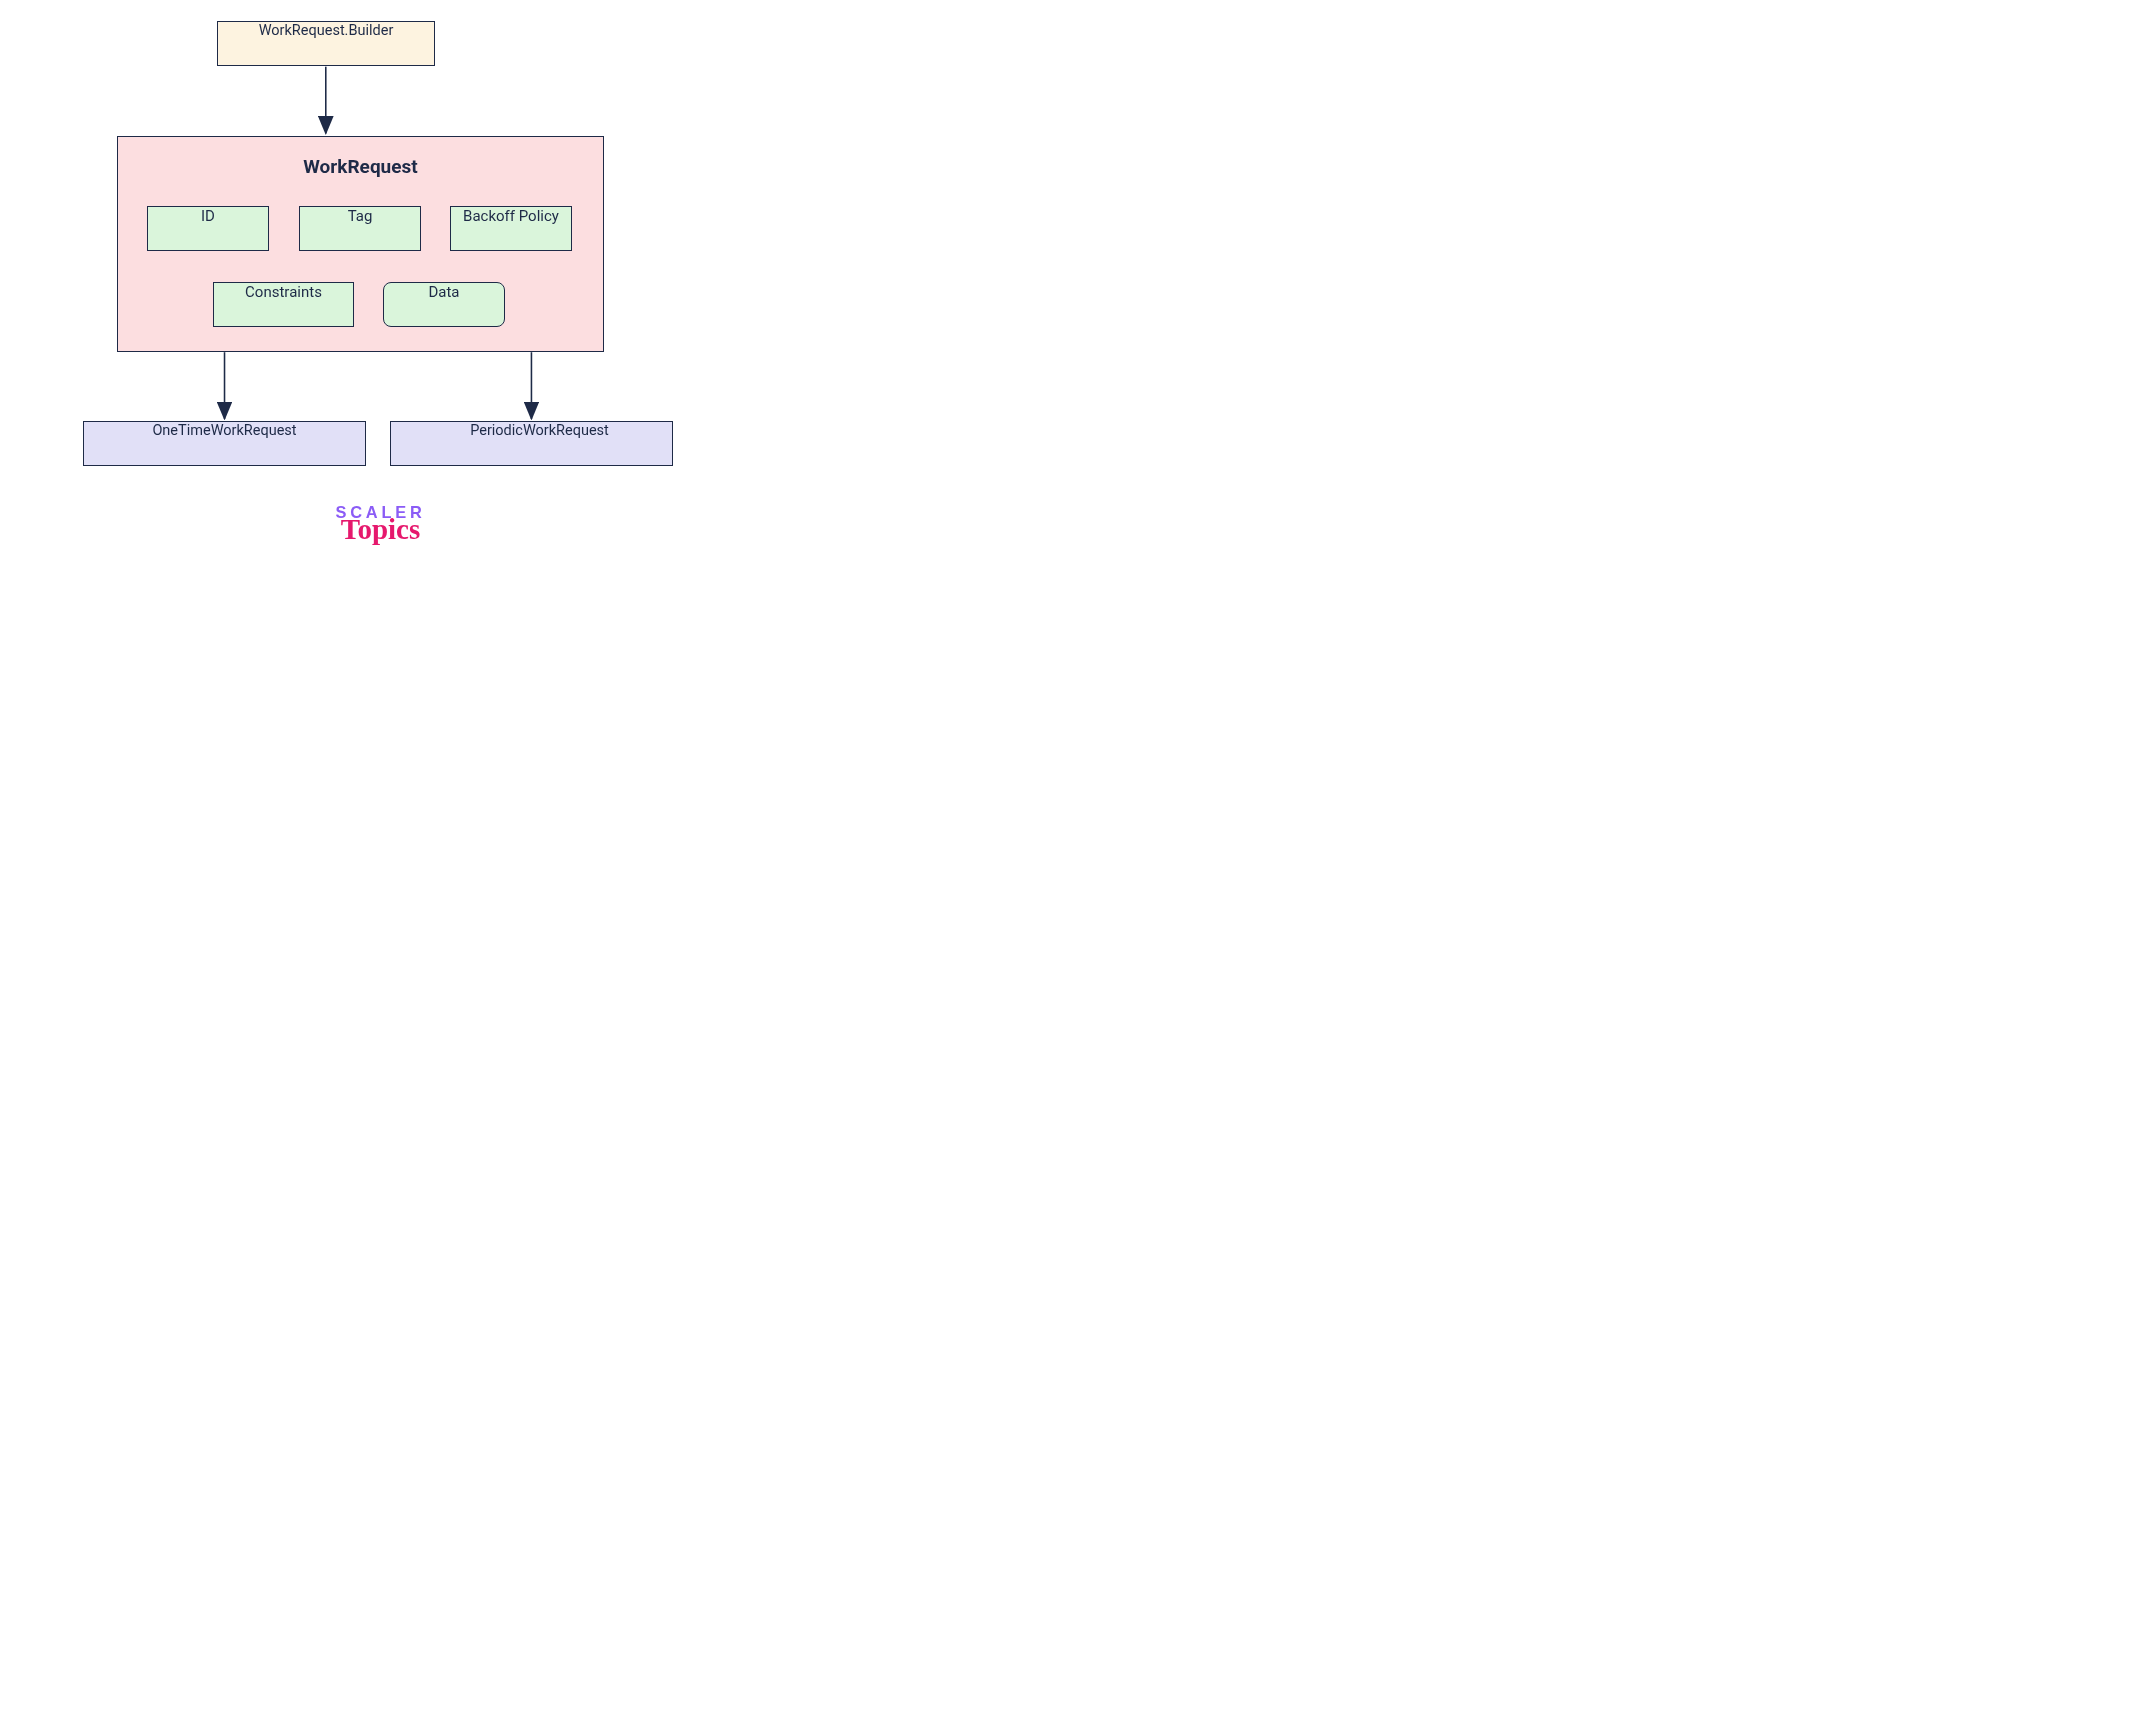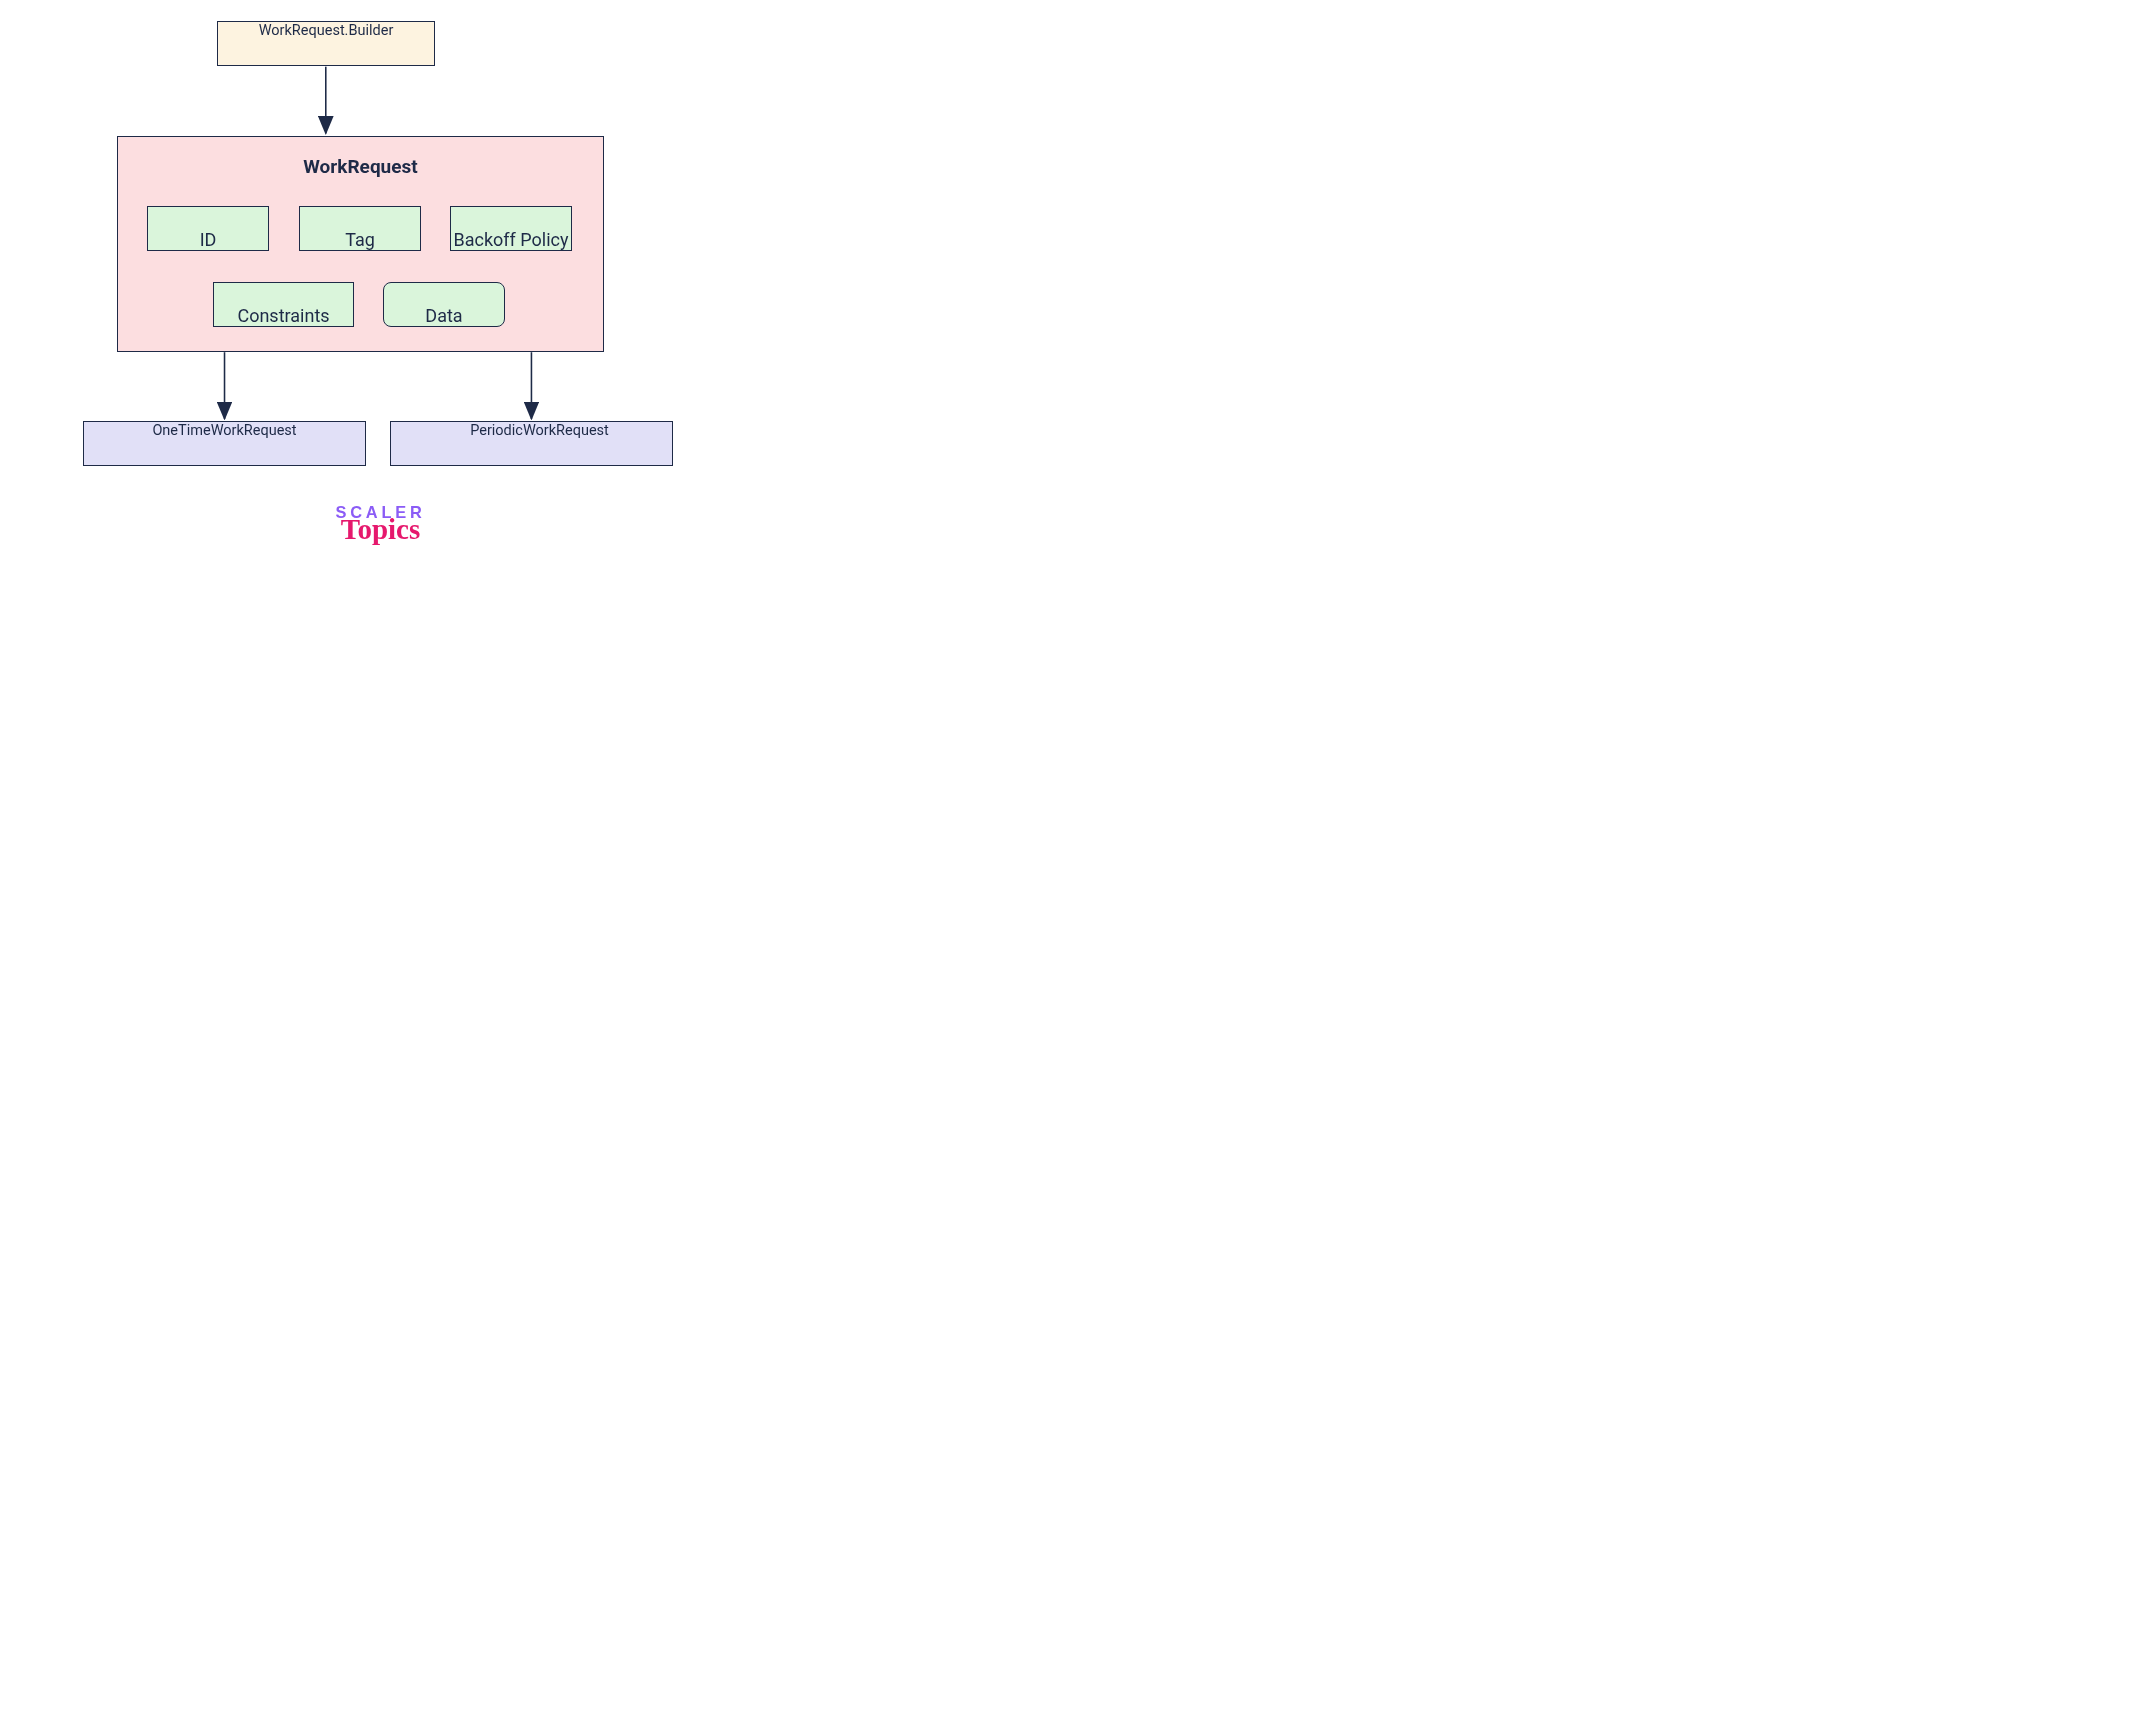--- a/index.html
+++ b/index.html
@@ -43,23 +43,23 @@
     text-align: center;
     font-size: 19px;
     font-weight: 700;
     color: #1e2a47;
   }
   .inner-box {
     position: absolute;
     background: #daf5db;
     border: 1.3px solid #1e2a47;
     display: flex;
-    align-items: flex-end;
+    align-items: flex-start;
     justify-content: center;
-    font-size: 18px;
+    font-size: 15px;
     color: #1e2a47;
     height: 45px;
   }
   .id-box { left: 147px; top: 206px; width: 122px; }
   .tag-box { left: 299px; top: 206px; width: 122px; }
   .backoff-box { left: 450px; top: 206px; width: 122px; }
   .constraints-box { left: 213px; top: 282px; width: 141px; }
   .data-box { left: 383px; top: 282px; width: 122px; border-radius: 8px; }
   .subclass-box {
     background: #e1e0f7;

